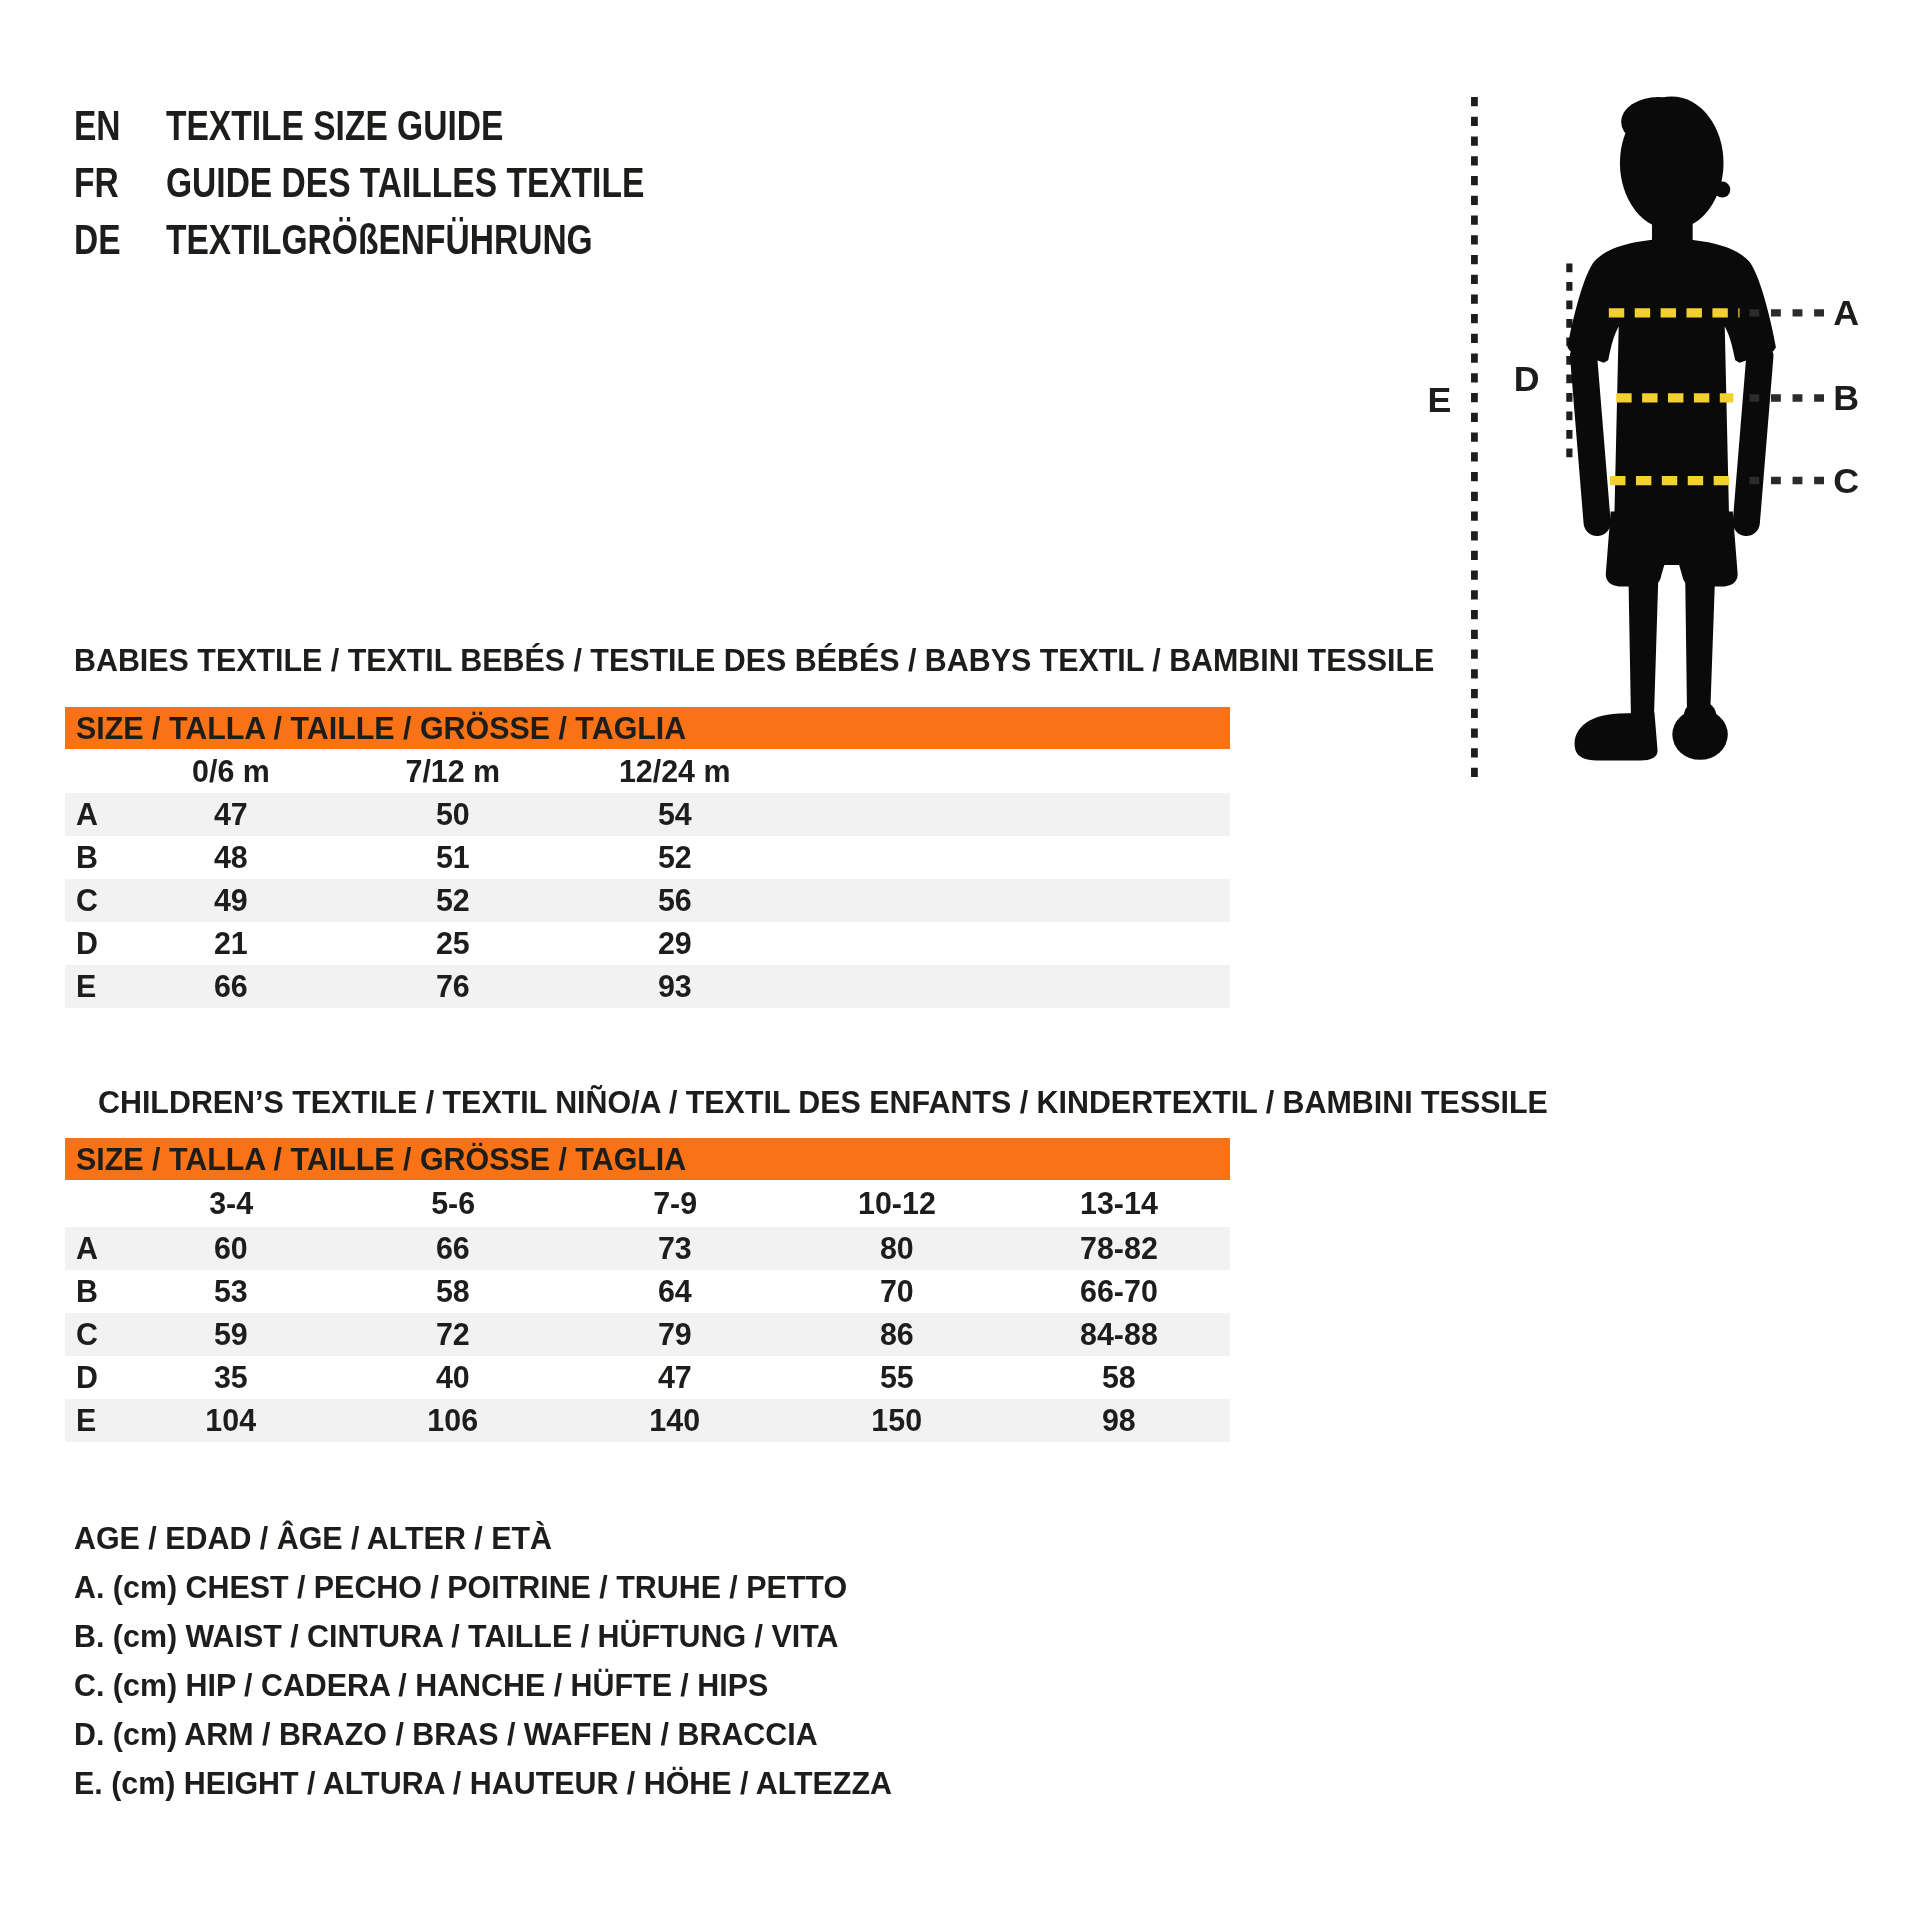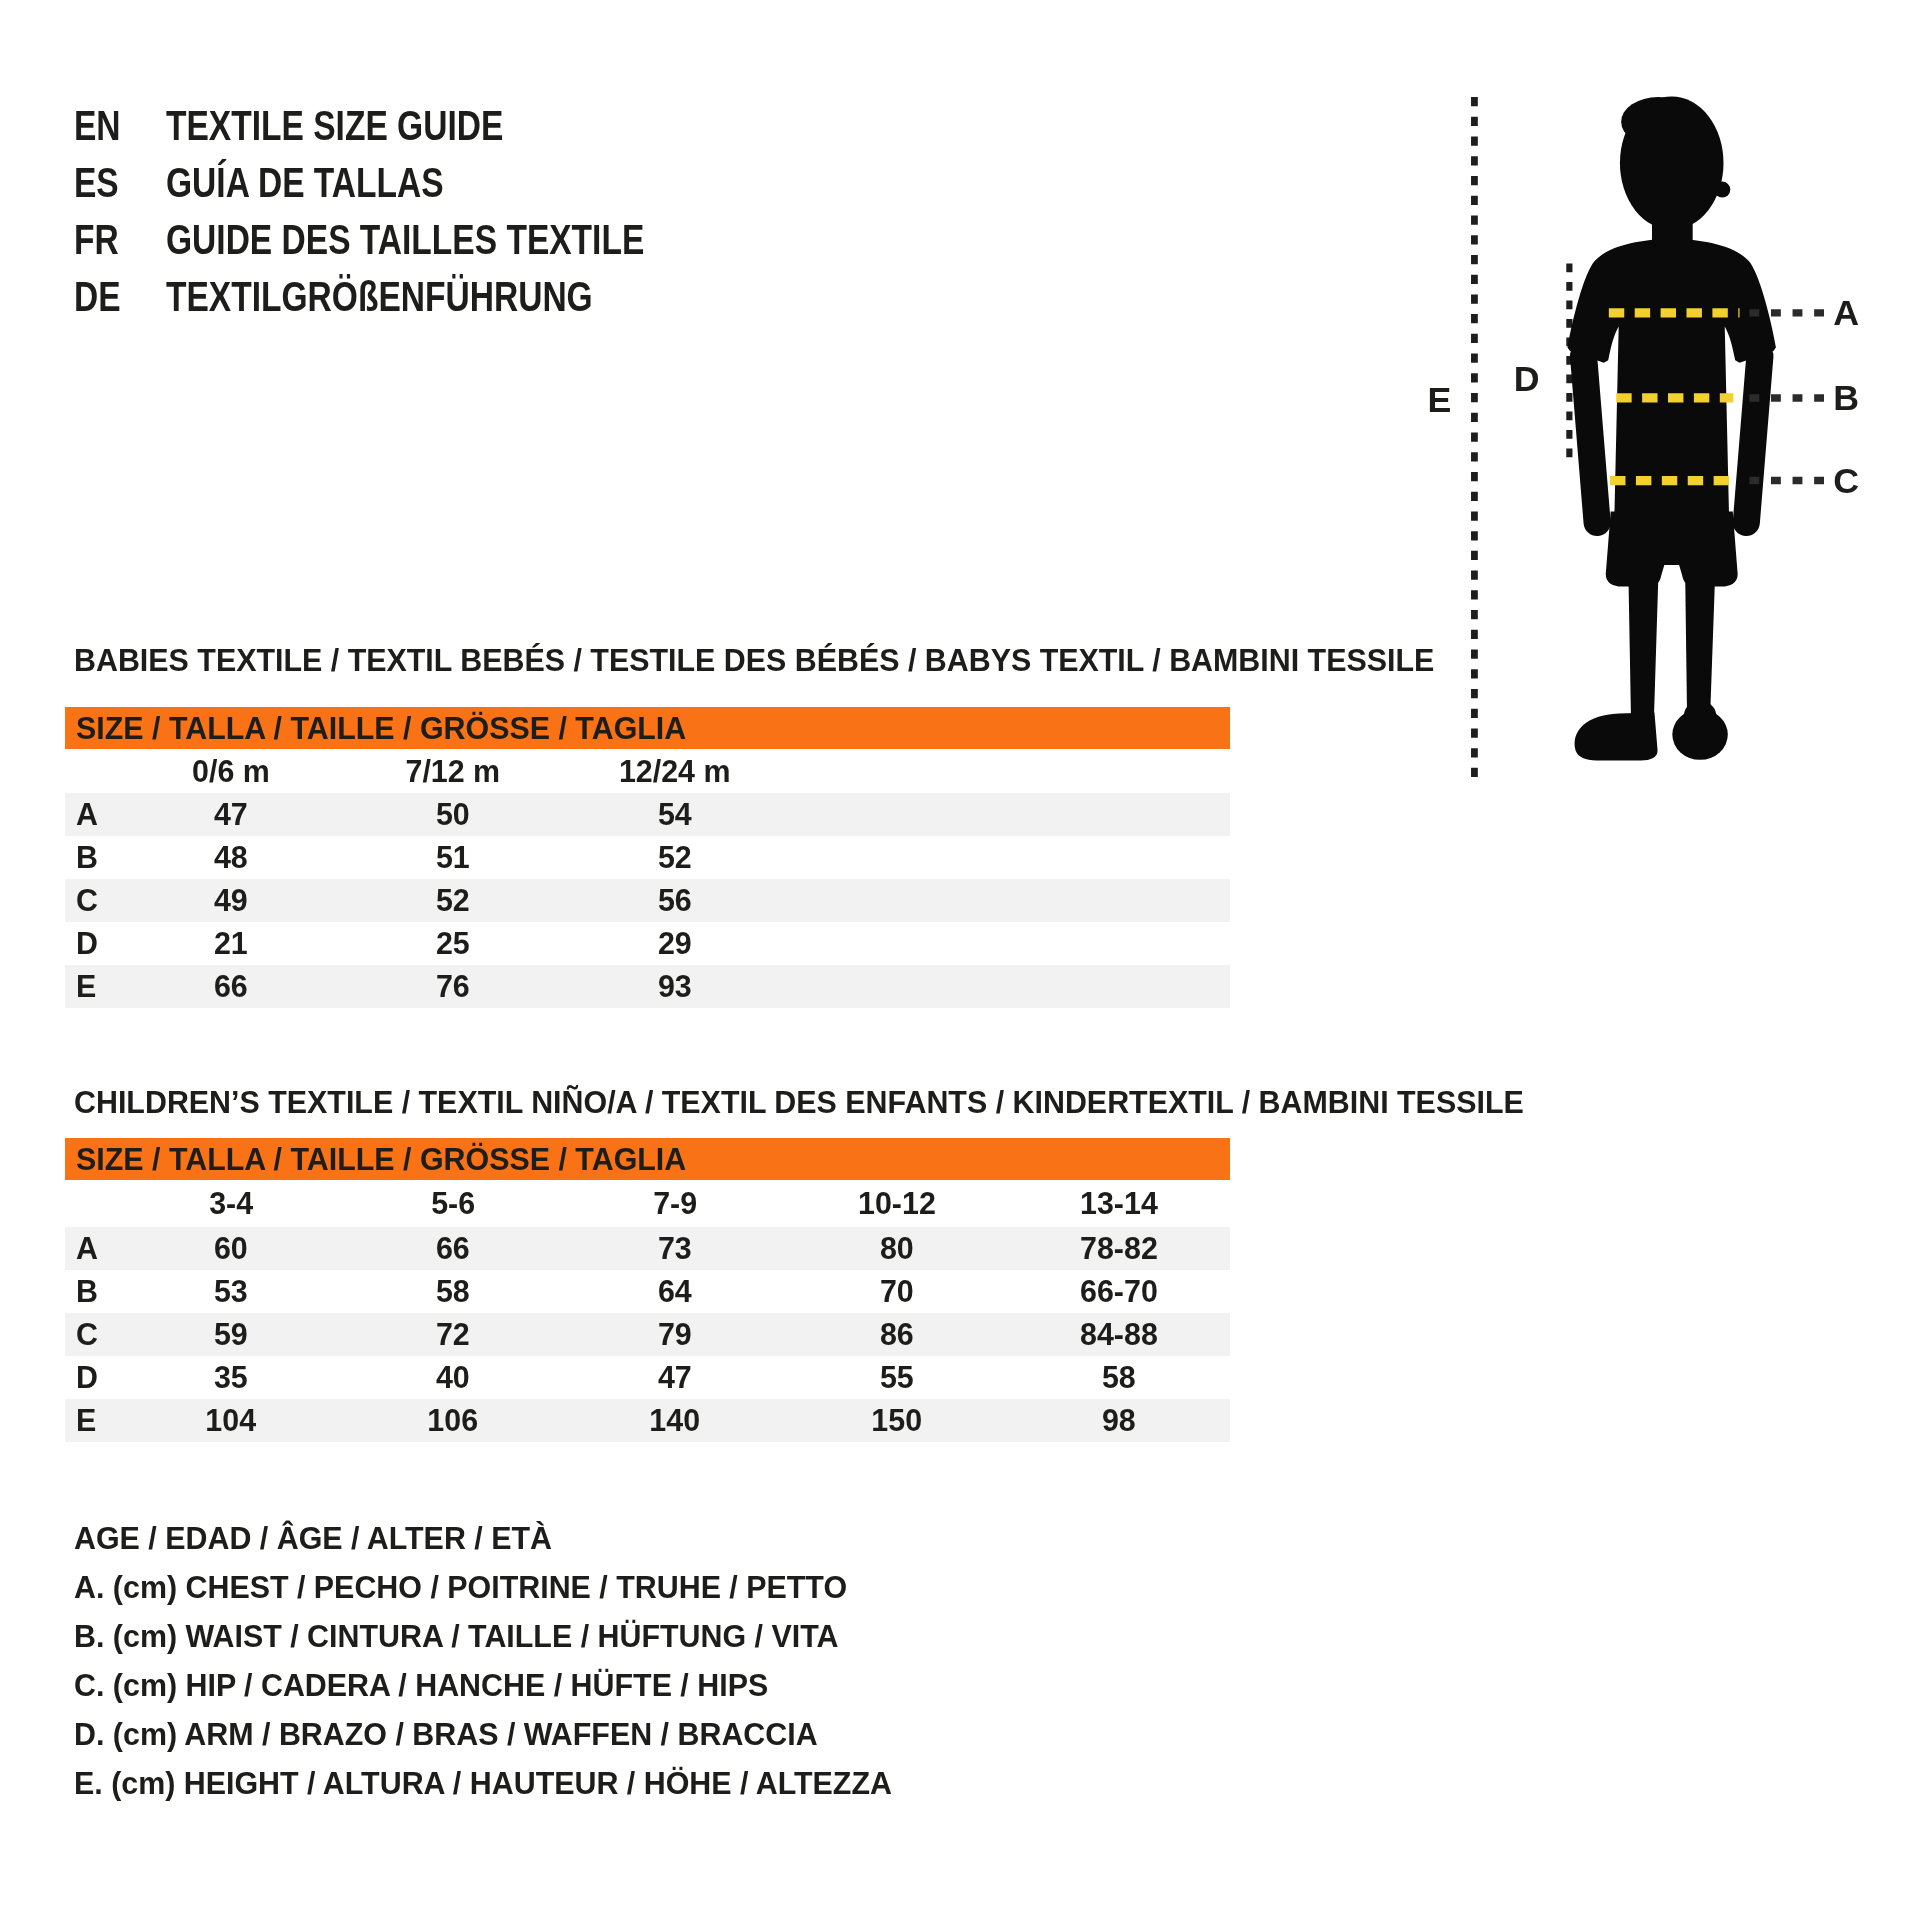--- a/index.html
+++ b/index.html
@@ -14,21 +14,21 @@
   .tc{transform-origin:50% 50%;}
 
   
   .langs{position:absolute;left:74px;top:97px;}
   .lang-row{display:flex;height:57px;align-items:center;}
   .lang-code{width:92px;}
 
   
   .sec-title{position:absolute;left:74px;height:39px;display:flex;align-items:center;}
   .sec-title.babies{top:641px;}
-  .sec-title.children{top:1083px;}
+  .sec-title.children{top:1083px;margin-left:24px;}
 
   
   .table{position:absolute;left:65px;width:1165px;}
   .table.babies{top:707px;}
   .table.children{top:1138px;}
   .tbar{height:42px;background:#f97316;display:flex;align-items:center;padding-left:11px;box-sizing:border-box;}
   .colrow{height:44px;display:flex;justify-content:space-between;}
   .table.children .colrow{height:47px;}
   .trow{height:43px;display:flex;}
   .trow.stripe{background:#f2f2f2;}
@@ -46,24 +46,20 @@
 </style>
 </head>
 <body>
 
 <div class="page">
 
   <div class="langs">
     <div class="lang-row">
       <span class="lang-code"><span class="hdr">EN</span></span>
       <span class="hdr">TEXTILE SIZE GUIDE</span>
-    </div>
-    <div class="lang-row">
-      <span class="lang-code"><span class="hdr">ES</span></span>
-      <span class="hdr">GUÍA DE TALLAS</span>
     </div>
     <div class="lang-row">
       <span class="lang-code"><span class="hdr">FR</span></span>
       <span class="hdr">GUIDE DES TAILLES TEXTILE</span>
     </div>
     <div class="lang-row">
       <span class="lang-code"><span class="hdr">DE</span></span>
       <span class="hdr">TEXTILGRÖßENFÜHRUNG</span>
     </div>
   </div>

